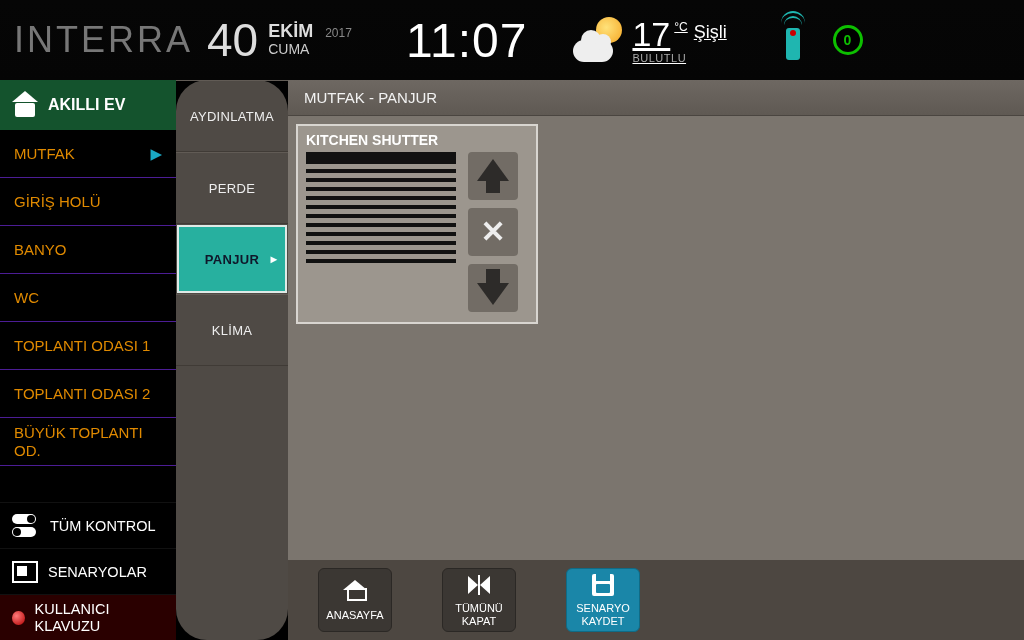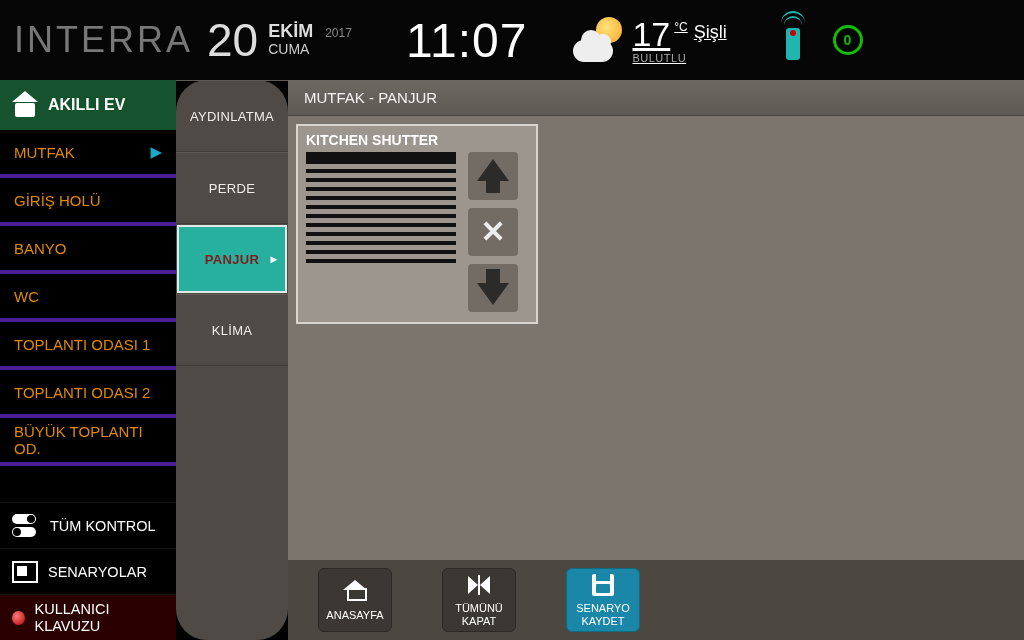--- a/index.html
+++ b/index.html
@@ -35,37 +35,37 @@
   .alerts { margin-left: 14px; color:#e1001a; font-size:22px; font-weight:bold; letter-spacing:0.5px; display:flex; align-items:center; gap:12px;}
   .alert-badge{ width:30px;height:30px;border-radius:50%;background:#000;border:3px solid #0dbf00;color:#0dbf00;display:flex;align-items:center;justify-content:center;font-size:14px;font-weight:bold;}
 
   
   .layout { display:flex; height: calc(640px - 80px); }
   .rooms { width: 176px; background:#000; display:flex; flex-direction:column; }
   .rooms .header-item{ height:50px; background:#14532d; display:flex; align-items:center; gap:10px; padding:0 12px; font-size:16px; font-weight:bold; color:#fff;}
   .house-icon{width:26px;height:24px;position:relative;}
   .house-icon::before{content:"";position:absolute;bottom:0;left:3px;width:20px;height:14px;background:#fff;border-radius:2px;}
   .house-icon::after{content:"";position:absolute;top:-2px;left:0;width:0;height:0;border-left:13px solid transparent;border-right:13px solid transparent;border-bottom:11px solid #fff;}
-  .room-item{ height:48px; display:flex; align-items:center; justify-content:space-between; padding:0 14px; font-size:15px; color:#e08a00; border-bottom:4px solid #4c1d95; cursor:pointer;}
+  .room-item{ height:48px; display:flex; align-items:center; justify-content:space-between; padding:0 14px; font-size:15px; color:#e08a00; border-bottom:1px solid #4c1d95; cursor:pointer;}
   .room-item.active{ color:#e08a00; }
   .room-item .play{ color:#1aa8c4; font-size:15px;}
   .aux-item{ height:46px; display:flex; align-items:center; gap:10px; padding:0 12px; font-size:14.5px; color:#fff; border-top:1px solid #111; cursor:pointer;}
   .aux-item.guide{ background:#2a0000;}
   .toggle-icon{ width:28px; display:flex; flex-direction:column; gap:3px;}
   .toggle-icon .sw{ width:24px;height:10px;background:#fff;border-radius:6px;position:relative;}
   .toggle-icon .sw::after{content:"";position:absolute;top:1px;width:8px;height:8px;background:#000;border-radius:50%;}
   .toggle-icon .sw.on::after{right:1px;} .toggle-icon .sw.off::after{left:1px;}
   .scene-icon{width:26px;height:22px;border:2px solid #fff;position:relative;}
   .scene-icon::after{content:"";position:absolute;top:3px;left:3px;width:10px;height:10px;background:#fff;}
   .red-dot{width:14px;height:14px;border-radius:50%;background:radial-gradient(circle at 35% 35%,#ff7a7a,#b00000);} 
 
   
   .cats { width:112px; background:#4f4a45; display:flex; flex-direction:column;border-radius:31px;}
   .cat-item{ height:72px; display:flex; align-items:center; justify-content:center; font-size:13px; color:#eee; border-top:1px solid #615b55; border-bottom:1px solid #403b36; cursor:pointer; letter-spacing:0.3px;}
-  .cat-item.active{ margin:1px; border:2px solid #dfeae7; background:#27b09f; color:#7f1d1d; font-weight:bold; position:relative; height:68px;}
+  .cat-item.active{ margin:1px; border:2px solid #dfeae7; background:#27b09f; color:#0f172a; font-weight:bold; position:relative; height:68px;}
   .cat-item.active::after{content:"▸"; position:absolute; right:8px; color:#fff; font-size:12px;}
 
   
   .main { flex:1; display:flex; flex-direction:column; background:#7dd3fc;}
   .crumb { height:36px; background:linear-gradient(#6e6862,#5f5953); display:flex; align-items:center; padding:0 16px; font-size:15px; color:#f2f2f2; border-bottom:1px solid #4a4540;}
   .content { flex:1; padding:8px 8px 0 8px; background:#7b756e; }
 
   .device-card{ width:242px; border:2px solid #d8d5d0; background:#9c968e; padding:6px 8px 10px 8px; }
   .device-title{ font-size:14px; font-weight:bold; color:#fff; margin-bottom:4px;}
   .device-body{ display:flex; gap:12px; align-items:flex-start;}
@@ -96,21 +96,21 @@
   .save-ic::before{content:"";position:absolute;top:0;left:4px;width:14px;height:7px;background:#1a86a8;}
   .save-ic::after{content:"";position:absolute;bottom:3px;left:4px;width:14px;height:9px;background:#1a86a8;border-radius:1px;}
 </style>
 </head>
 <body>
 
 <div class="topbar">
   <div class="logo"><span>INTERRA</span></div>
 
   <div class="date-block">
-    <div class="date-day">20</div>
+    <div class="date-day">40</div>
     <div class="date-stack">
       <div><span class="date-month">EKİM</span><span class="date-year">2017</span></div>
       <div class="date-dow">CUMA</div>
     </div>
   </div>
 
   <div class="clock">11:07</div>
 
   <div class="weather">
     <div class="weather-icon">

